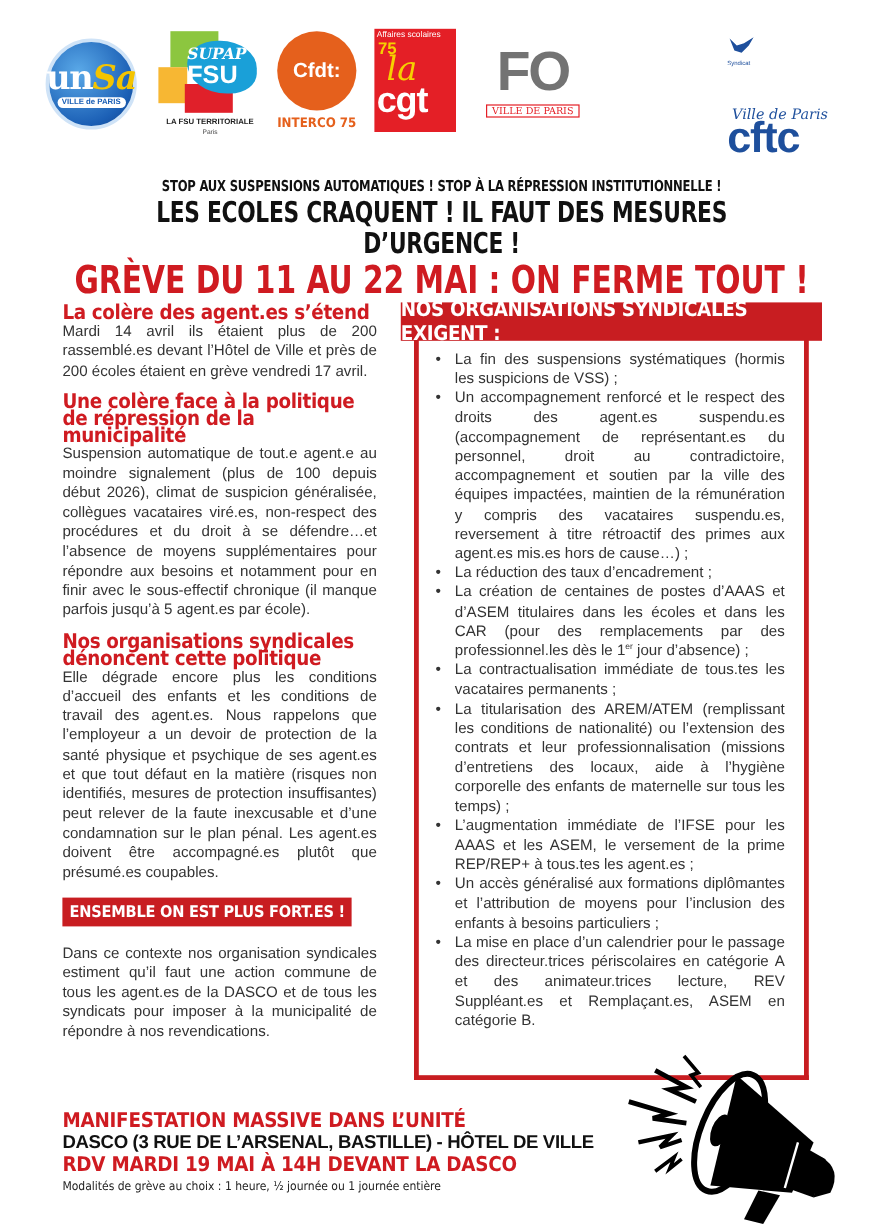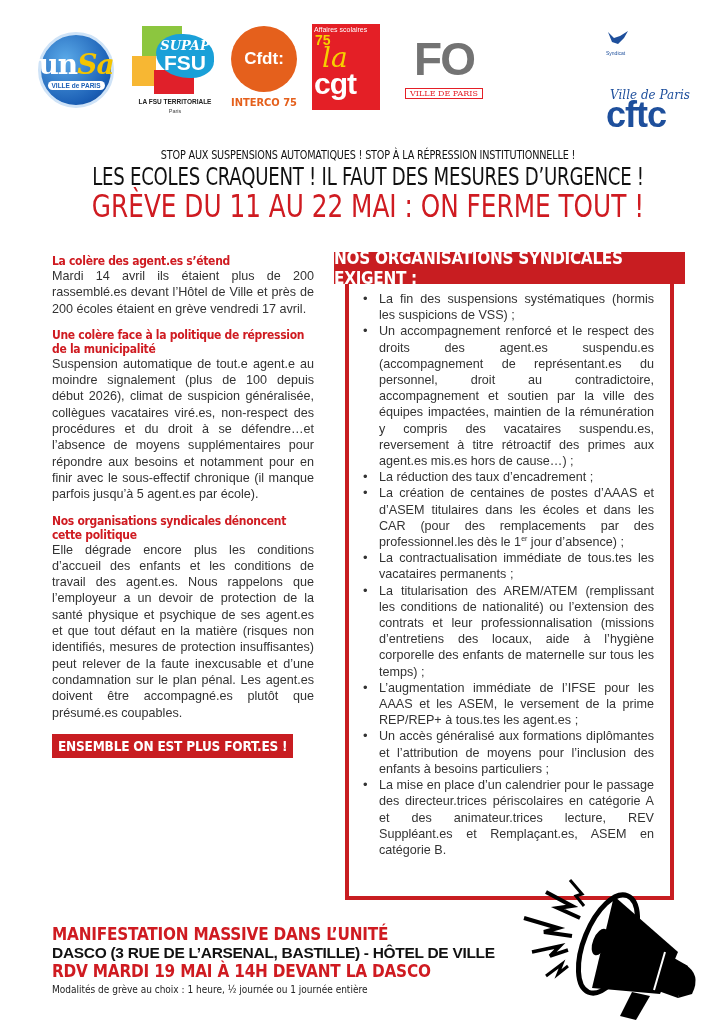--- a/index.html
+++ b/index.html
@@ -16,21 +16,21 @@
   .unsa .u-big { font-family: "DejaVu Serif", serif; font-weight: bold; color:#fff; font-size: 28px; line-height: 1; letter-spacing:-1px; }
   .unsa .u-big span { color:#f4c400; font-style: italic; }
   .unsa .u-small { background:#fff; color:#1b5fb5; font-size: 6.5px; font-weight:bold; padding:1px 4px; border-radius: 6px; margin-top: 2px; }
 
   
   .fsu { left: 100px; top: 4px; width: 90px; height: 90px; }
   .fsu .sq-g { position:absolute; left:12px; top:0; width:40px; height:30px; background:#8cc63f; }
   .fsu .sq-y { position:absolute; left:2px; top:30px; width:24px; height:30px; background:#f7b733; }
   .fsu .sq-r { position:absolute; left:24px; top:44px; width:40px; height:24px; background:#e0202a; }
   .fsu .blob { position:absolute; left:26px; top:8px; width:58px; height:44px; background:#1aa0d8; border-radius: 45% 55% 40% 60%;
-    color:#fff; font-weight:bold; text-align:center; line-height:1; padding-top:5px; }
+    color:#fff; font-weight:bold; text-align:left; line-height:1; padding-top:5px; }
   .fsu .blob .a { font-family:"DejaVu Serif",serif; font-style:italic; font-size:13px; display:block; }
   .fsu .blob .b { font-size:21px; display:block; }
   .fsu .cap { position:absolute; left:2px; top:72px; width:86px; font-size:6.5px; font-weight:bold; color:#222; text-align:center; }
   .fsu .cap2 { position:absolute; left:2px; top:82px; width:86px; font-size:5.5px; color:#444; text-align:center; }
 
   
   .cfdt { left: 198px; top: 4px; width: 72px; height: 92px; }
   .cfdt .circle { width:66px; height:66px; border-radius:50%; background:#e5601c; color:#fff; font-weight:bold; font-size:17px;
     display:flex; align-items:center; justify-content:center; margin-left:3px; }
   .cfdt .sub { color:#e5601c; font-weight:bold; font-size:11px; text-align:center; margin-top:4px; font-family:"DejaVu Sans Condensed","DejaVu Sans",sans-serif; }
@@ -53,29 +53,29 @@
   .ucp .txt { position:absolute; left:0; right:0; top:12px; text-align:center; color:#2453a5; font-weight:bold; font-size:32px; letter-spacing:-1px; -webkit-text-stroke:1px #0f2f6e; }
 
   
   .cftc { left: 576px; top: 8px; width: 90px; height: 86px; }
   .cftc .bird { position:absolute; left:0; top:0; width:24px; height:18px; }
   .cftc .syn { position:absolute; left:0; top:20px; font-size:5px; color:#1e4f9c; }
   .cftc .name { position:absolute; left:0; top:24px; font-size:36px; font-weight:bold; color:#1e4f9c; letter-spacing:-1px; line-height:1;margin-top:43px; }
   .cftc .ville { position:absolute; left:4px; top:58px; font-size:12px; font-style:italic; color:#1e4f9c; font-family:"DejaVu Serif",serif; }
 
   
-  .head { position:absolute; left: 0; right: 0; top: 147px; text-align:center; font-family:"DejaVu Sans Condensed","Liberation Sans Narrow","Liberation Sans",sans-serif; font-weight:normal;padding-left:12px; }
+  .head { position:absolute; left: 0; right: 0; top: 147px; text-align:center; font-family:"DejaVu Sans Condensed","Liberation Sans Narrow","Liberation Sans",sans-serif; font-weight:bold;padding-left:12px; }
   .h1 { font-size: 12.5px; color:#111; letter-spacing: -0.2px; transform: scaleX(0.86); }
   .h2 { font-size: 24px; color:#111; line-height: 1.1; margin-top:2px; transform: scaleX(0.84); letter-spacing:-0.3px; }
   .h3 { font-size: 32px; color:#cf1b21; line-height: 1.05; transform: scaleX(0.86); letter-spacing:0px; }
 
   
   .left { position:absolute; left: 52px; top: 254px; width: 262px; font-size: 12.6px; line-height: 16.3px; color:#333; }
   .left p { text-align: justify; }
-  .sec-title { color:#cf1b21; font-weight:bold; font-size: 12px; line-height: 14px; transform-origin:left; letter-spacing:-0.3px; font-family:"DejaVu Sans Condensed","Liberation Sans",sans-serif; }
+  .sec-title { color:#cf1b21; font-weight:bold; font-size: 17px; line-height: 14px; transform-origin:left; letter-spacing:-0.3px; font-family:"DejaVu Sans Condensed","Liberation Sans",sans-serif; }
   .sec { margin-bottom: 11px; }
   .banner-small { display:inline-block; background:#c81d21; color:#fff; font-weight:bold; font-size: 13.5px; padding: 4px 6px; margin: 2px 0 14px 0; font-family:"DejaVu Sans Condensed","Liberation Sans",sans-serif; letter-spacing:-0.2px; }
 
   
   .rbox { position:absolute; left: 345px; top: 266px; width: 329px; height: 634px; border: 4px solid #c81d21; border-top:none; }
   .rbanner { position:absolute; left: 334px; top: 252px; width: 351px; height: 32px; background:#c81d21; color:#fff; font-weight:bold; font-size: 17px;
     display:flex; align-items:center; justify-content:center; font-family:"DejaVu Sans Condensed","Liberation Sans",sans-serif; letter-spacing:-0.3px; }
   .rlist { position:absolute; left: 360px; top: 291px; width: 294px; list-style:none; font-size: 12.6px; line-height: 16.2px; color:#333; }
   .rlist li { position:relative; padding-left: 19px; text-align: justify; }
   .rlist li .bullet { position:absolute; left: 3px; top: 0; font-size: 13px; }
@@ -152,20 +152,21 @@
   </div>
   <div class="sec">
     <div class="sec-title">Une colère face à la politique de répression de la municipalité</div>
     <p>Suspension automatique de tout.e agent.e au moindre signalement (plus de 100 depuis début 2026), climat de suspicion généralisée, collègues vacataires viré.es, non-respect des procédures et du droit à se défendre…et l’absence de moyens supplémentaires pour répondre aux besoins et notamment pour en finir avec le sous-effectif chronique (il manque parfois jusqu’à 5 agent.es par école).</p>
   </div>
   <div class="sec">
     <div class="sec-title">Nos organisations syndicales dénoncent cette politique</div>
     <p>Elle dégrade encore plus les conditions d’accueil des enfants et les conditions de travail des agent.es. Nous rappelons que l’employeur a un devoir de protection de la santé physique et psychique de ses agent.es et que tout défaut en la matière (risques non identifiés, mesures de protection insuffisantes) peut relever de la faute inexcusable et d’une condamnation sur le plan pénal. Les agent.es doivent être accompagné.es plutôt que présumé.es coupables.</p>
   </div>
   <div class="banner-small">ENSEMBLE ON EST PLUS FORT.ES !</div>
+  <p>Dans ce contexte nos organisation syndicales estiment qu’il faut une action commune de tous les agent.es de la DASCO et de tous les syndicats pour imposer à la municipalité de répondre à nos revendications.</p>
 </div>
 
 <div class="rbox"></div>
 <div class="rbanner">NOS ORGANISATIONS SYNDICALES EXIGENT :</div>
 <ul class="rlist">
   <li><span class="bullet">•</span><span>La fin des suspensions systématiques (hormis les suspicions de VSS) ;</span></li>
   <li><span class="bullet">•</span><span>Un accompagnement renforcé et le respect des droits des agent.es suspendu.es (accompagnement de représentant.es du personnel, droit au contradictoire, accompagnement et soutien par la ville des équipes impactées, maintien de la rémunération y compris des vacataires suspendu.es, reversement à titre rétroactif des primes aux agent.es mis.es hors de cause…) ;</span></li>
   <li><span class="bullet">•</span><span>La réduction des taux d’encadrement ;</span></li>
   <li><span class="bullet">•</span><span>La création de centaines de postes d’AAAS et d’ASEM titulaires dans les écoles et dans les CAR (pour des remplacements par des professionnel.les dès le 1</span><sup>er</sup><span> jour d’absence) ;</span></li>
   <li><span class="bullet">•</span><span>La contractualisation immédiate de tous.tes les vacataires permanents ;</span></li>

